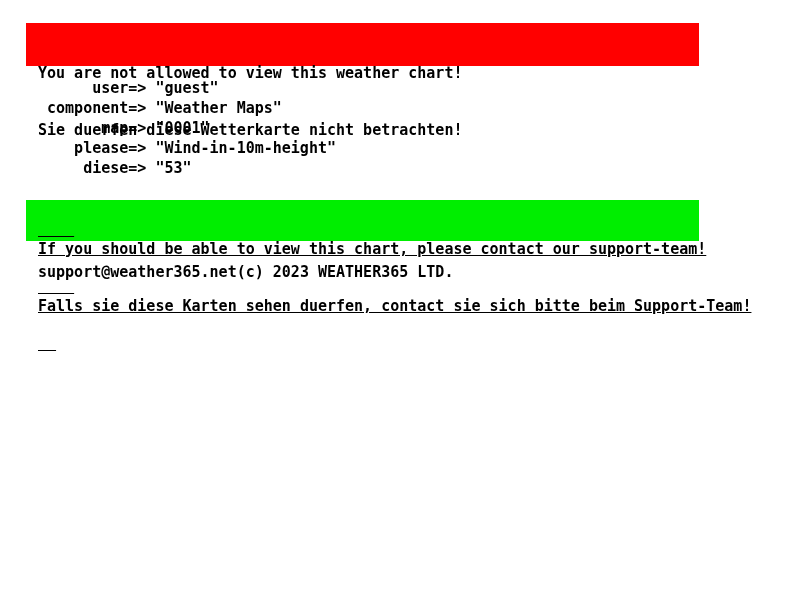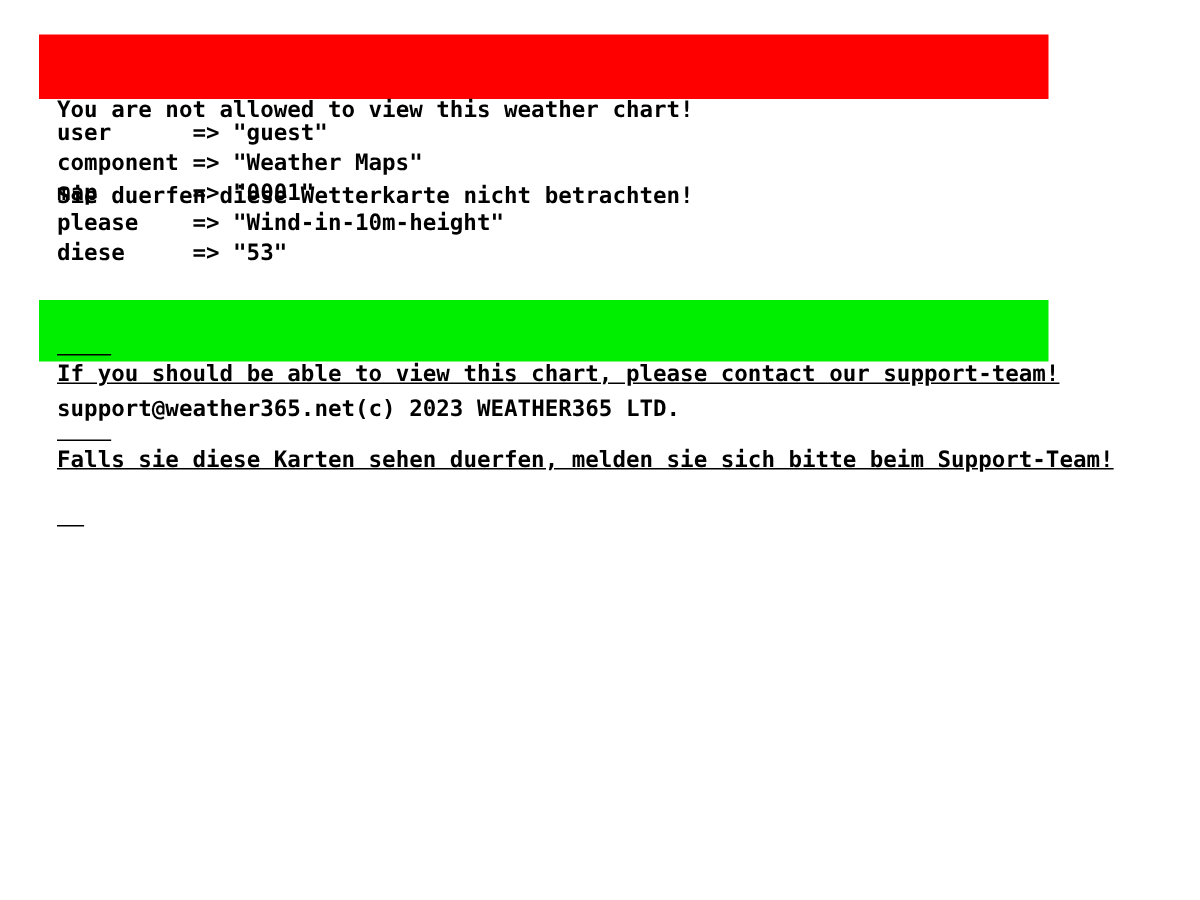--- a/index.html
+++ b/index.html
@@ -39,21 +39,21 @@
   .details {
     position: absolute;
     left: 38px;
     top: 78px;
     line-height: 20px;
   }
   .detail-row {
     display: flex;
     white-space: pre;
   }
-  .detail-key   { display: inline-block; width: 10ch; }
+  .detail-key   { display: inline-block; width: 10ch; text-align: right; }
   .detail-arrow { display: inline-block; width: 3ch; }
   .detail-value { display: inline-block; }
   .footer {
     position: absolute;
     left: 26px;
     top: 264px;
     width: 751px;
     box-sizing: border-box;
     padding: 0 7px 0 12px;
     display: flex;
@@ -95,21 +95,21 @@
     </div>
     <div class="detail-row">
       <span class="detail-key">diese</span>
       <span class="detail-arrow">=&gt;</span>
       <span class="detail-value">"53"</span>
     </div>
   </div>
 
   <div class="banner banner-support" style="background-color: rgb(0, 238, 0); text-decoration: underline;">
     <div>If you should be able to view this chart, please contact our support-team!</div>
-    <div>Falls sie diese Karten sehen duerfen, melden sie sich bitte beim Support-Team!</div>
+    <div>Falls sie diese Karten sehen duerfen, contact sie sich bitte beim Support-Team!</div>
   </div>
 
   <div class="footer">
     <span>support@weather365.net</span>
     <span>(c) 2023 WEATHER365 LTD.</span>
   </div>
 
 </div>
 
 </body></html>

